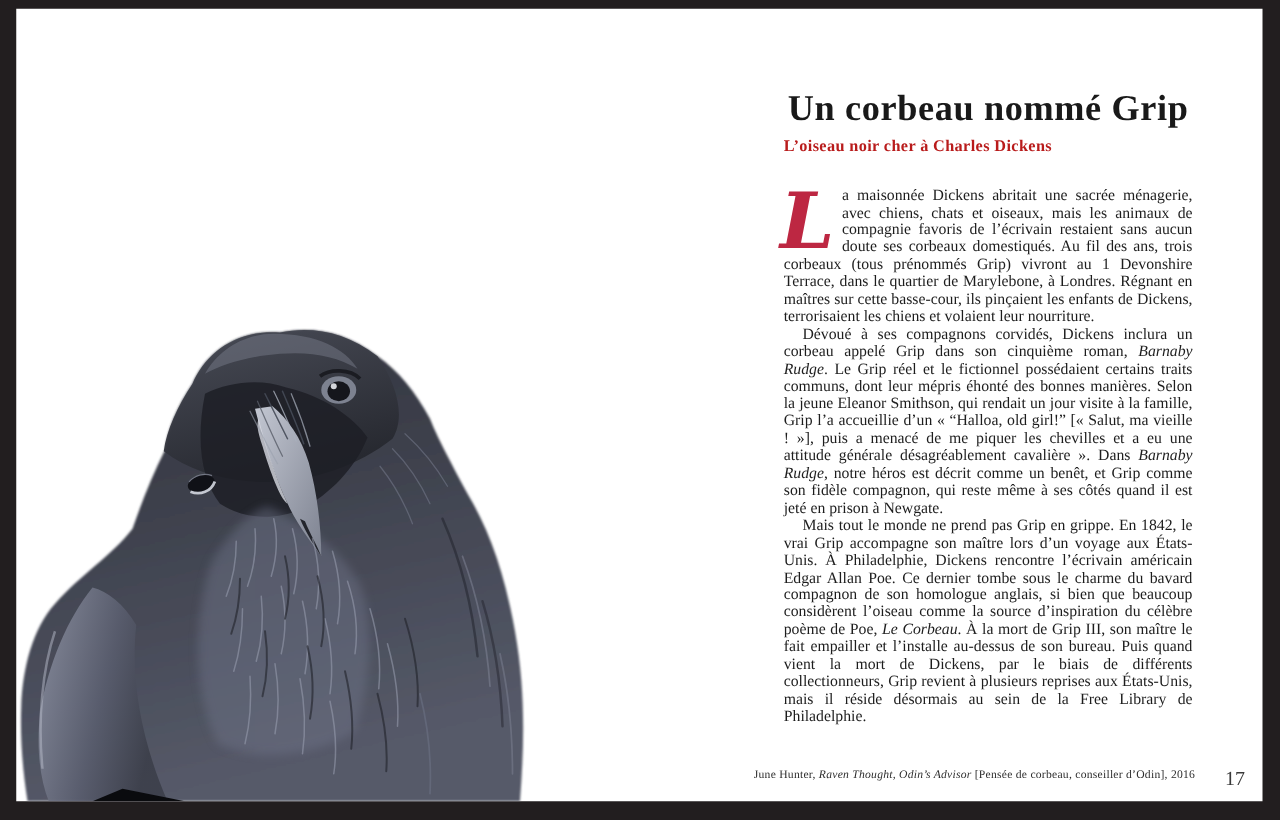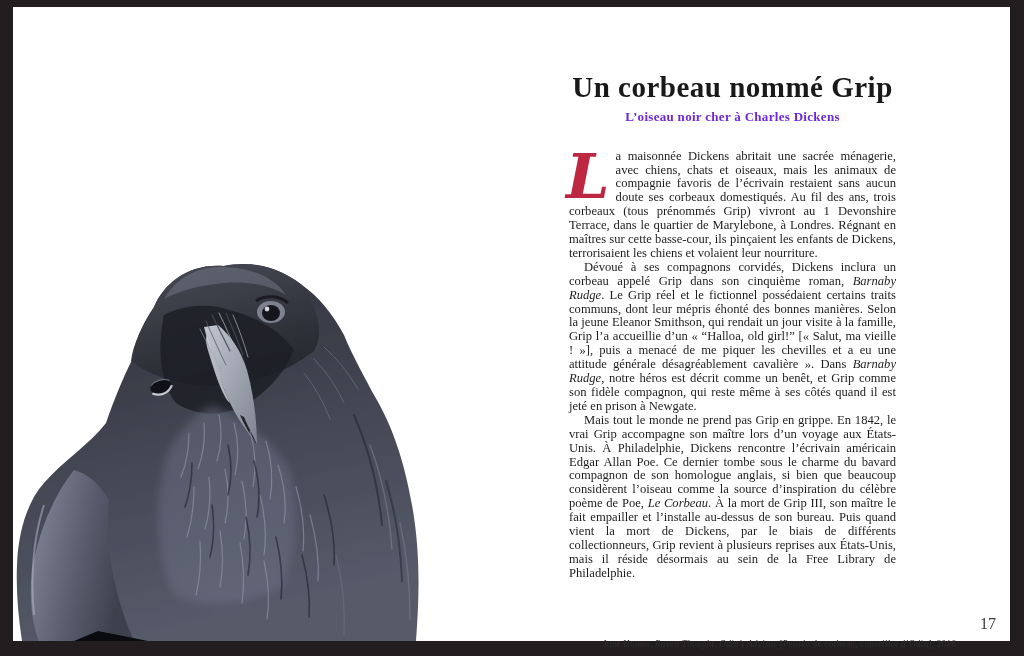--- a/index.html
+++ b/index.html
@@ -1,33 +1,33 @@
 <!DOCTYPE html>
 <html><head>
 <meta charset="utf-8">
 <style>
   html,body{margin:0;padding:0;background:#221e1f;}
   .canvas{position:relative;width:1024px;height:656px;background:#221e1f;overflow:hidden;
           font-family:"Liberation Serif","DejaVu Serif",serif;}
   .paper{position:absolute;left:13px;top:7px;width:997px;height:634px;background:#ffffff;}
   .left-page{position:absolute;left:0;top:0;width:498px;height:634px;}
   .raven{position:absolute;left:1px;top:248px;width:432px;height:386px;display:block;}
-  .right-page{position:absolute;left:556px;top:0;width:327px;height:634px;}
+  .right-page{position:absolute;left:614px;top:0;width:327px;height:634px;}
   .title{margin:64px 0 0 0;font-size:29px;line-height:1.15;font-weight:bold;text-align:center;
          letter-spacing:0.5px;color:#191919;}
-  .subtitle{margin:5px 0 0 0;font-size:13px;line-height:1.25;font-weight:bold;text-align:center;
-            letter-spacing:0.3px;color:#6d28d9;}
+  .subtitle{margin:5px 0 0 0;font-size:13px;line-height:1.25;font-weight:bold;
+            letter-spacing:0.3px;color:#b91c1c;}
   .bodytext{margin-top:24px;color:#1d1d1d;}
   .bodytext p{margin:0;font-size:12.6px;line-height:13.9px;text-align:justify;}
   .bodytext p + p{text-indent:15px;}
   .dropcap{float:left;font-family:"DejaVu Serif",serif;font-weight:bold;font-style:italic;
            font-size:62px;line-height:50px;height:52px;padding:2px 6px 0 0;margin-left:-3px;
            color:#bd2742;}
   .it{font-style:italic;}
-  .caption{position:absolute;left:590px;top:632px;width:327px;text-align:center;
+  .caption{position:absolute;left:590px;top:608px;width:327px;text-align:center;
            font-size:9.3px;letter-spacing:0.2px;color:#2e2e2e;white-space:nowrap;}
   .pagenum{position:absolute;right:14px;top:608px;font-size:16px;color:#3a3a3a;}
 </style>
 </head>
 <body>
 
 <div class="canvas">
   <div class="paper">
 
     <div class="left-page">

